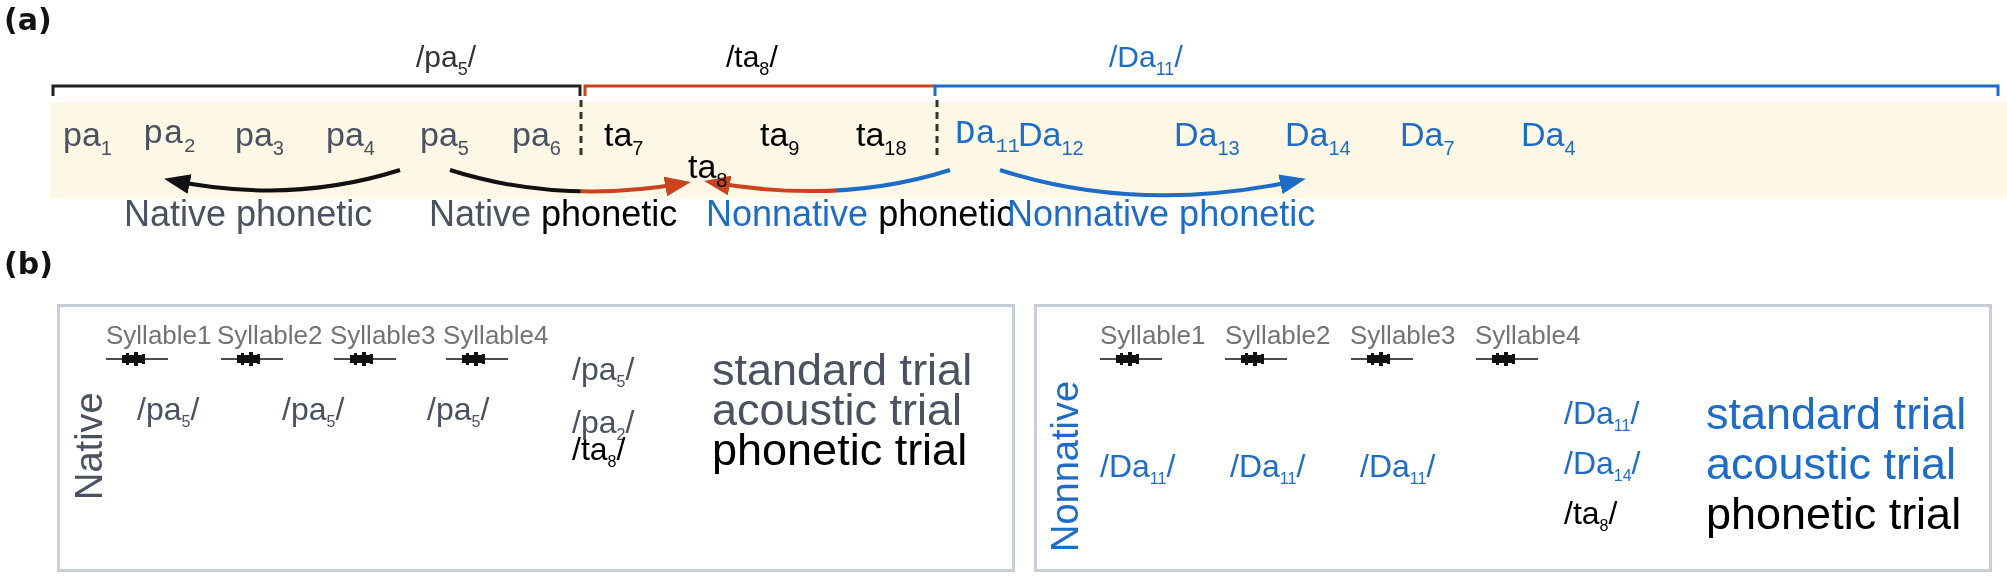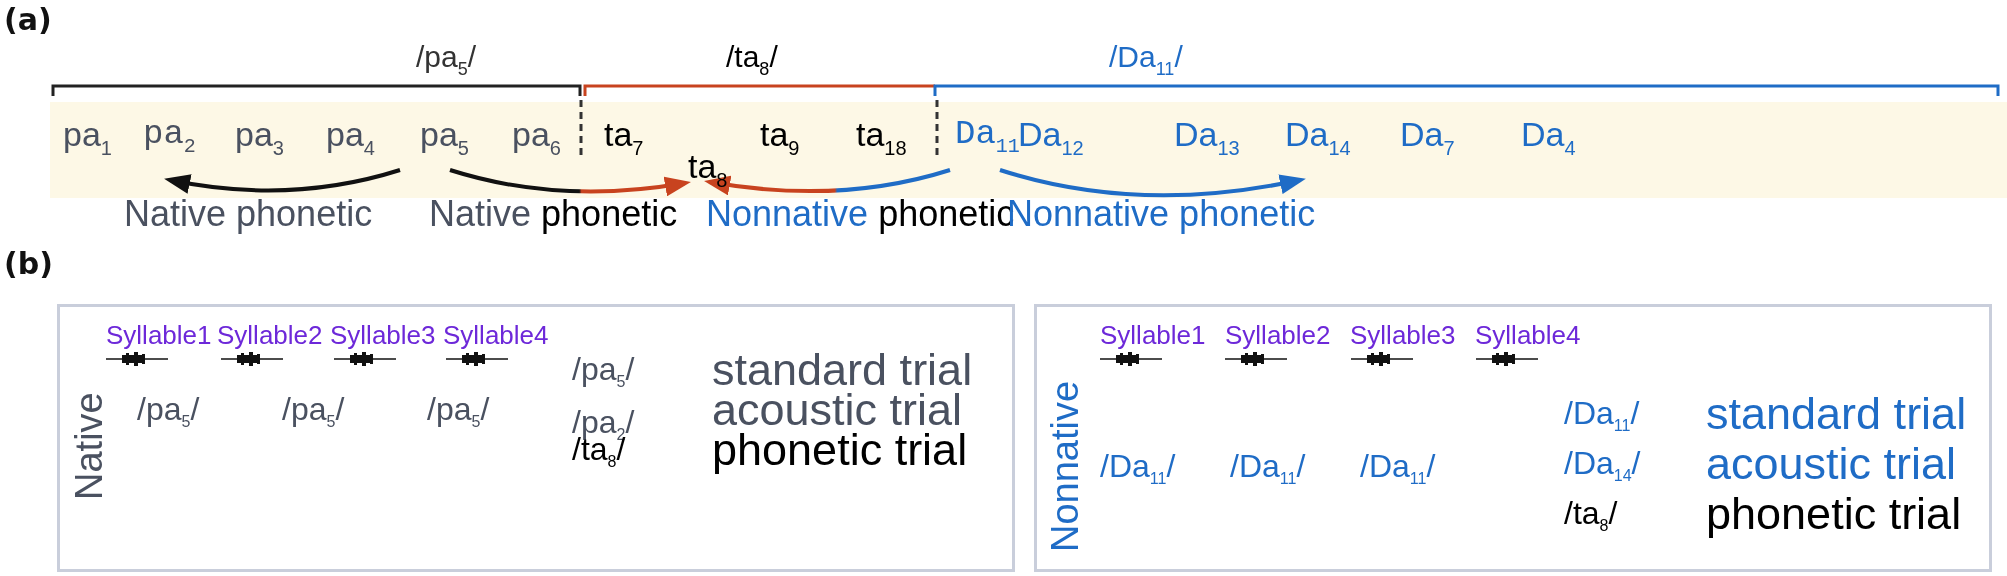--- a/index.html
+++ b/index.html
@@ -3,21 +3,21 @@
 <meta charset="utf-8">
 <style>
   html, body { margin:0; padding:0; background:#ffffff; }
   body { width:2007px; height:576px; position:relative; overflow:hidden;
          font-family:"Liberation Sans", sans-serif; }
   .abs { position:absolute; white-space:nowrap; }
   .panel-label { font-family:"DejaVu Sans", sans-serif; font-weight:bold; font-size:30px; color:#111; }
   .gray { color:#4a5160; }
   .red { color:#000000; }
   .blue { color:#1f6cc6; }
-  .cyan { color:#6d28d9; }
+  .cyan { color:#737373; }
   .tok { font-size:34px; line-height:34px; }
   .tok sub { font-size:20px; vertical-align:-9px; line-height:0; }
   .bracket-label { font-size:30px; line-height:30px; }
   .bracket-label sub { font-size:18px; vertical-align:-8px; line-height:0; }
   .arrow-label { font-size:36px; line-height:36px; }
   .band { position:absolute; left:50px; top:102px; width:1957px; height:96px; background:#fdf8e6; }
   .box { position:absolute; border:3px solid #c9cedb; background:#fff; box-sizing:border-box; }
   .syl { font-size:26px; line-height:26px; }
   .side { position:absolute; font-size:38px; transform-origin:left top; transform:rotate(-90deg); }
   .ph { font-size:32px; line-height:32px; }

